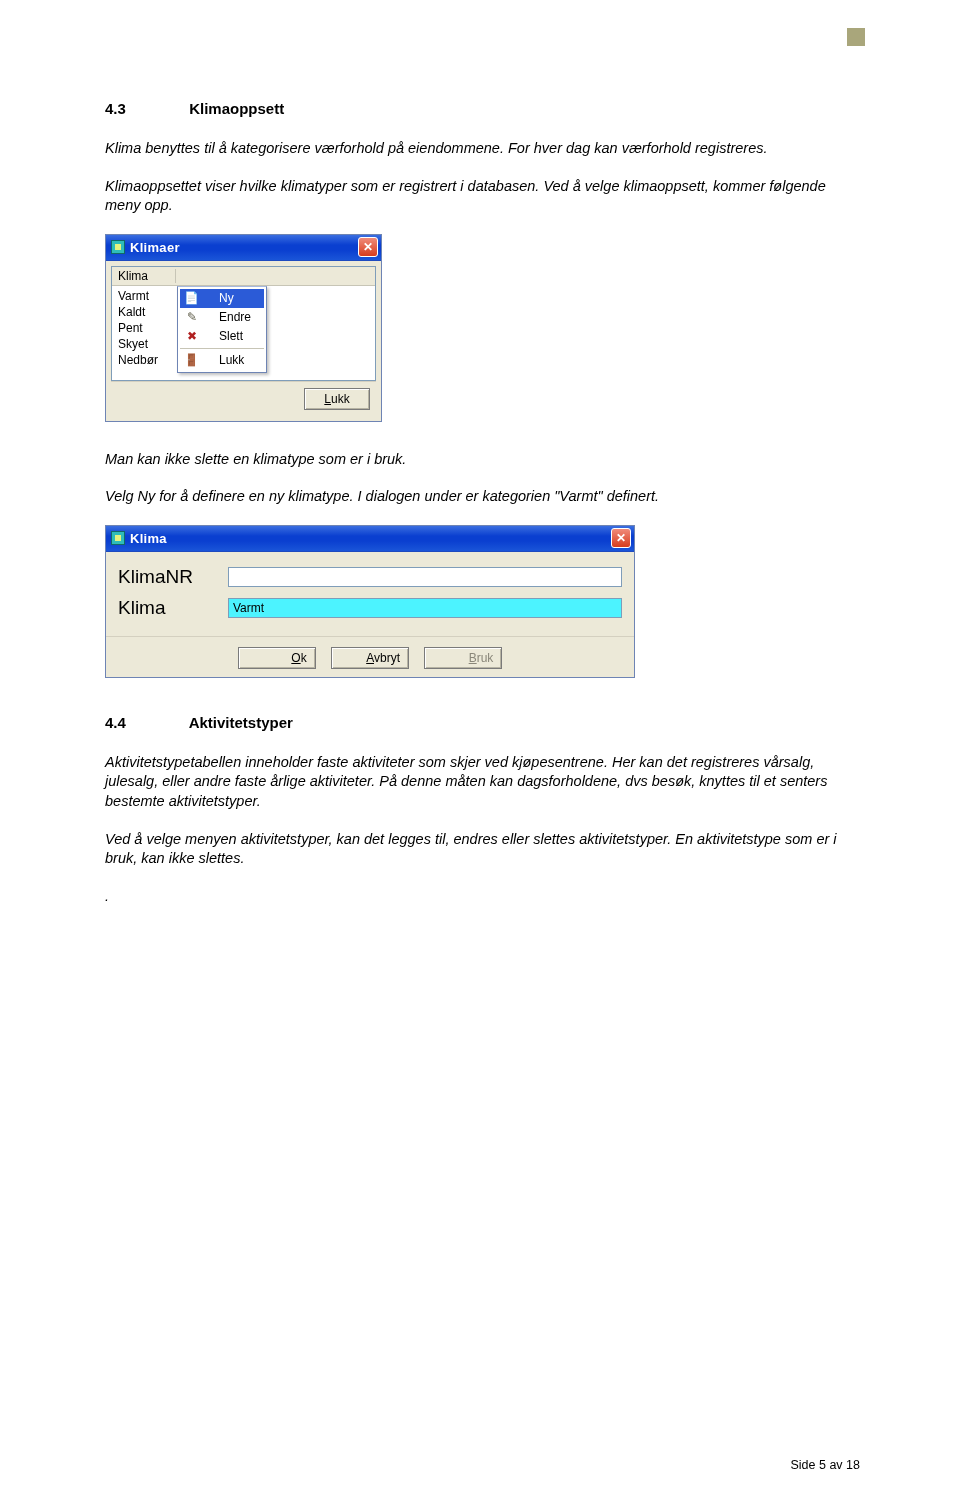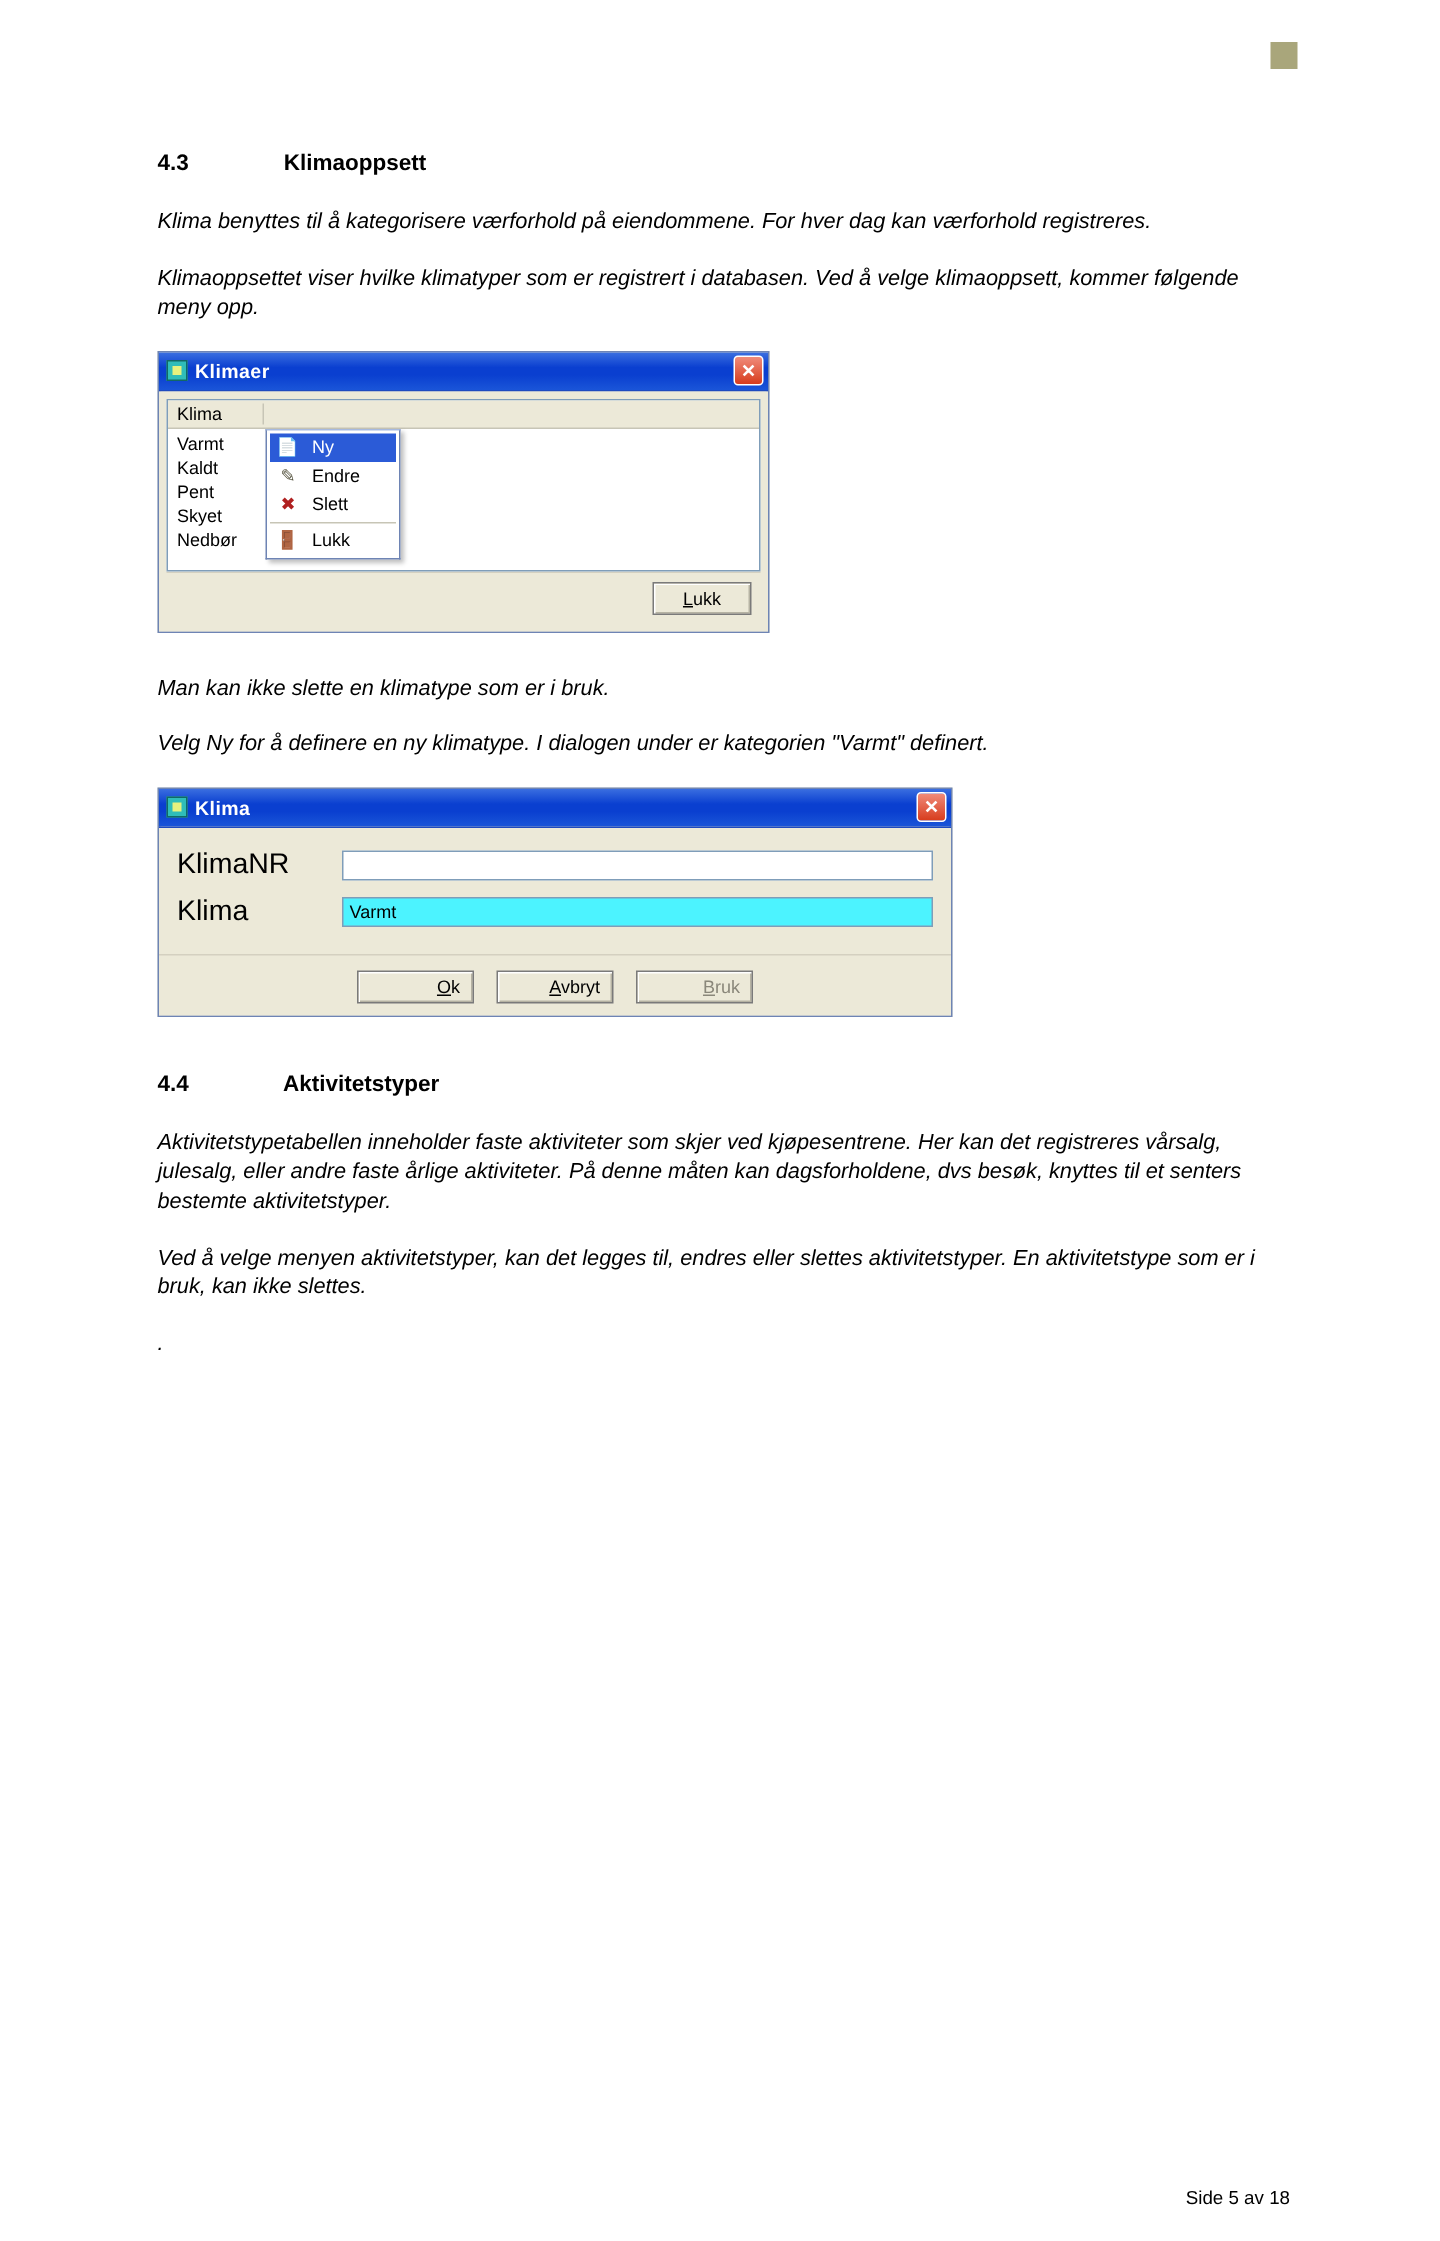--- a/index.html
+++ b/index.html
@@ -27,21 +27,21 @@
   p { font-size: 14.5px; line-height: 1.35; margin: 0 0 18px 0; font-style: italic; }
 
   
   .win {
     background: #ece9d8;
     border: 1px solid #6e84b4;
     box-shadow: 0 0 0 1px #9fb2dc inset;
     font-family: Tahoma, Arial, sans-serif;
     font-size: 12px;
   }
-  .win1 { width: 408px; margin-bottom: 28px; }
+  .win1 { width: 277px; margin-bottom: 28px; }
   .titlebar {
     height: 26px;
     background: linear-gradient(#3a6ee0, #0a3fd0 40%, #0a3fd0 60%, #1a55d8);
     border-bottom: 1px solid #1e4abf;
     display:flex; align-items:center;
     padding: 0 3px 0 5px;
     color:#fff; font-weight:bold;
   }
   .appicon { width:14px;height:14px;background:#2fbdb9;border:1px solid #126865;margin-right:5px;display:flex;align-items:center;justify-content:center;}
   .appicon::after{content:"";width:6px;height:6px;background:#e7f27e;}
@@ -57,21 +57,21 @@
   .listhdr{border-bottom:1px solid #c7c5b6;padding:2px 6px;background:#ece9d8;display:flex;}
   .listhdr-col{width:58px;border-right:1px solid #c7c5b6;padding-right:4px;}
   .listbody{padding:2px 0;}
   .lrow{padding:0 6px;height:16px;line-height:16px;}
   .ctxmenu{
     position:absolute;top:19px;left:65px;width:90px;
     background:#fff;border:1px solid #6e84b4;border-top-color:#a6b9df;
     box-shadow:2px 2px 3px rgba(0,0,0,.25);
     padding:2px;
   }
-  .ctxrow{display:flex;align-items:center;height:19px;padding:0 4px;gap:8px;}
+  .ctxrow{display:flex;align-items:center;height:19px;padding:0 4px;gap:19px;}
   .ctxrow.sel{background:#2b5bd7;color:#fff;}
   .ctxicon{width:16px;height:16px;display:flex;align-items:center;justify-content:center;}
   .ctxsep{height:1px;background:#c7c5b6;margin:2px 0;}
   .win1-footer{padding:6px;text-align:right;border-top:1px solid #d4d0c0;}
   .w98btn{
     display:inline-block;min-width:66px;height:22px;text-align:center;
     background:#ece9d8;border:1px solid #7a7a7a;
     box-shadow:inset 1px 1px 0 #fff, inset -1px -1px 0 #b6b3a3;
     font-size:12px;line-height:20px;padding:0 8px;cursor:default;
   }

